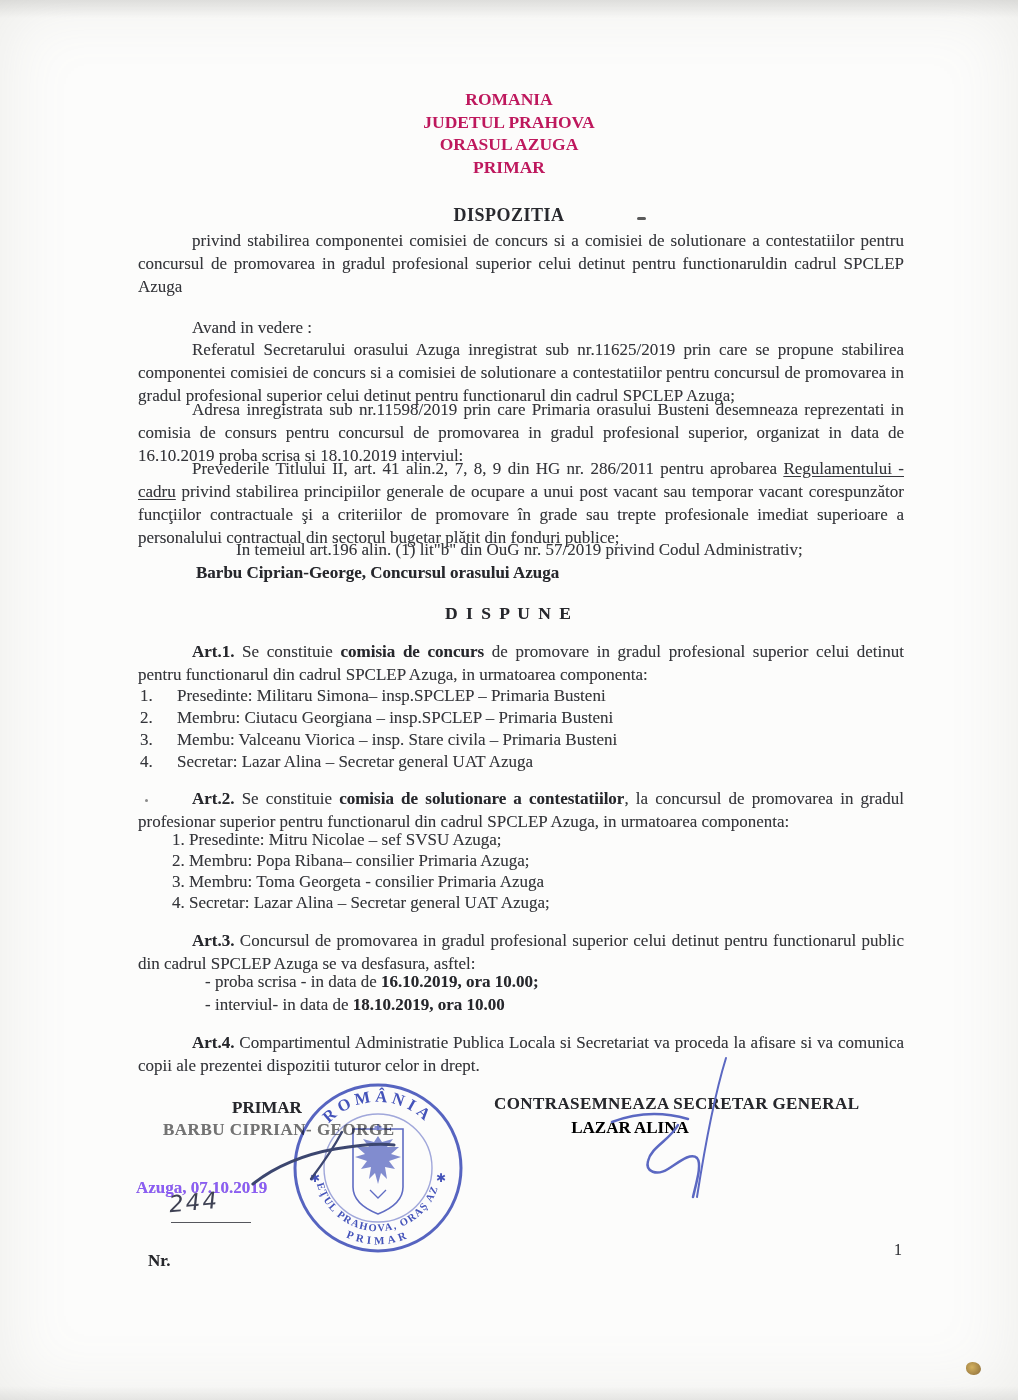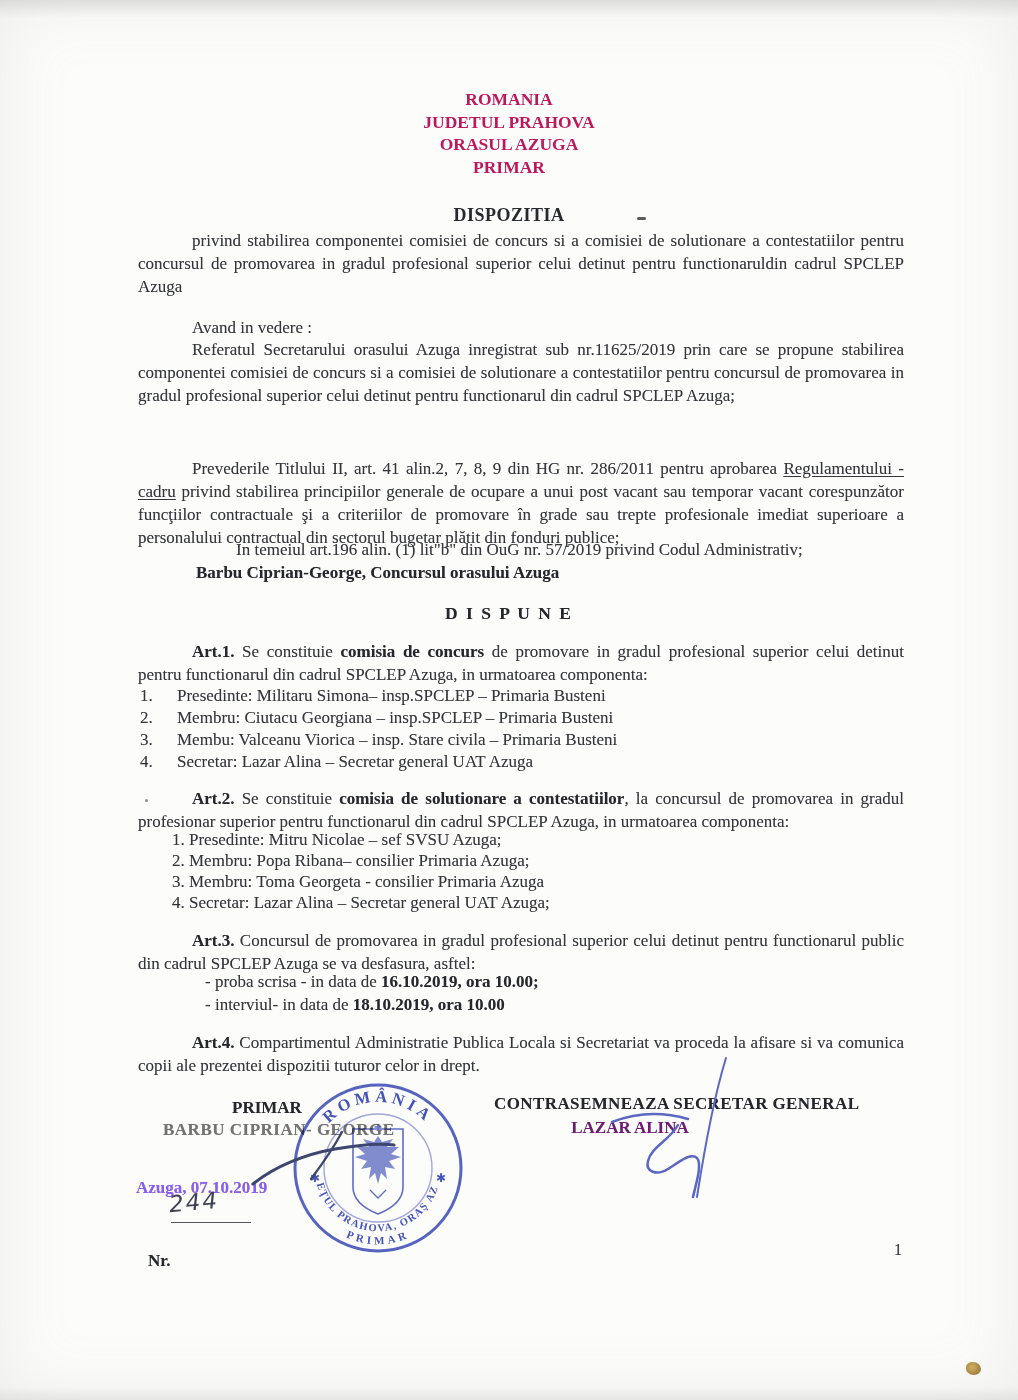--- a/index.html
+++ b/index.html
@@ -38,21 +38,21 @@
   .art2{top:787px;}
   .list2{top:829px;left:172px;}
   .list2 .row{line-height:21px;}
   .art3{top:929px;}
   .a3items{top:971px;left:205px;}
   .a3items .row{line-height:22.5px;}
   .art4{top:1031px;}
   .sigL-title{top:1096px;left:232px;font-weight:bold;color:#26272c;}
   .sigL-name{top:1118px;left:163px;font-weight:bold;letter-spacing:.5px;color:#737373;}
   .sigR-title{top:1092px;left:494px;font-weight:bold;letter-spacing:.4px;white-space:nowrap;color:#26272c;}
-  .sigR-name{top:1116px;left:445px;width:370px;text-align:center;font-weight:bold;color:#701a75;}
+  .sigR-name{top:1116px;left:445px;width:370px;text-align:center;font-weight:bold;color:#000000;}
   .f-date{top:1176px;left:136px;font-weight:bold;color:#8b5cf6;}
   .f-nr{top:1249px;left:148px;font-weight:bold;color:#26272c;}
   .nr-hand{top:1189px;left:169px;font-family:"DejaVu Sans",sans-serif;font-style:italic;
     font-size:23px;color:#3f4254;letter-spacing:2px;transform:rotate(-5deg);}
   .nr-line{top:1222px;left:171px;width:80px;height:0;border-top:1.5px solid #55565c;}
   .pagenum{top:1238px;left:894px;font-size:16px;}
   .stamp{position:absolute;left:292px;top:1082px;width:172px;height:172px;mix-blend-mode:multiply;}
   .ink{position:absolute;left:0;top:0;pointer-events:none;}
   .title-dash{top:217px;left:637px;width:9px;height:3px;background:#5a5a5a;border-radius:2px;}
   .margin-dot{top:799px;left:145px;width:3px;height:3px;background:#8a8a8a;border-radius:50%;}
@@ -70,20 +70,21 @@
     <div>ORASUL AZUGA</div>
     <div>PRIMAR</div>
   </div>
 
   <div class="abs center doc-title">DISPOZITIA</div>
   <div class="abs title-dash"></div>
   <p class="abs txt just ind subtitle">privind stabilirea componentei comisiei de concurs si a comisiei de solutionare a contestatiilor pentru concursul de promovarea in gradul profesional superior celui detinut pentru functionaruldin cadrul SPCLEP Azuga</p>
 
   <p class="abs txt avand">Avand in vedere :</p>
   <p class="abs txt just ind p1">Referatul Secretarului orasului Azuga inregistrat sub nr.11625/2019 prin care se propune stabilirea componentei comisiei de concurs si a comisiei de solutionare a contestatiilor pentru concursul de promovarea in gradul profesional superior celui detinut pentru functionarul din cadrul SPCLEP Azuga;</p>
+  <p class="abs txt just ind p2">Adresa inregistrata sub nr.11598/2019 prin care Primaria orasului Busteni desemneaza reprezentati in comisia de consurs pentru concursul de promovarea in gradul profesional superior, organizat in data de 16.10.2019 proba scrisa si 18.10.2019 interviul:</p>
   <p class="abs txt just ind p3"><span>Prevederile Titlului II, art. 41 alin.2, 7, 8, 9 din HG nr. 286/2011 pentru aprobarea </span><span class="u">Regulamentului -cadru</span><span> privind stabilirea principiilor generale de ocupare a unui post vacant sau temporar vacant corespunzător funcţiilor contractuale şi a criteriilor de promovare în grade sau trepte profesionale imediat superioare a personalului contractual din sectorul bugetar plătit din fonduri publice;</span></p>
   <p class="abs txt p4">In temeiul art.196 alin. (1) lit"b" din OuG nr. 57/2019 privind Codul Administrativ;</p>
   <p class="abs txt signatory">Barbu Ciprian-George, Concursul orasului Azuga</p>
 
   <div class="abs center txt dispune">D I S P U N E</div>
 
   <p class="abs txt just ind art1"><b>Art.1.</b><span> Se constituie </span><b>comisia de concurs</b><span> de promovare in gradul profesional superior celui detinut pentru functionarul din cadrul SPCLEP Azuga, in urmatoarea componenta:</span></p>
 
   <div class="abs txt list1">
     <div class="row"><span class="num">1.</span><span>Presedinte: Militaru Simona– insp.SPCLEP – Primaria Busteni</span></div>

